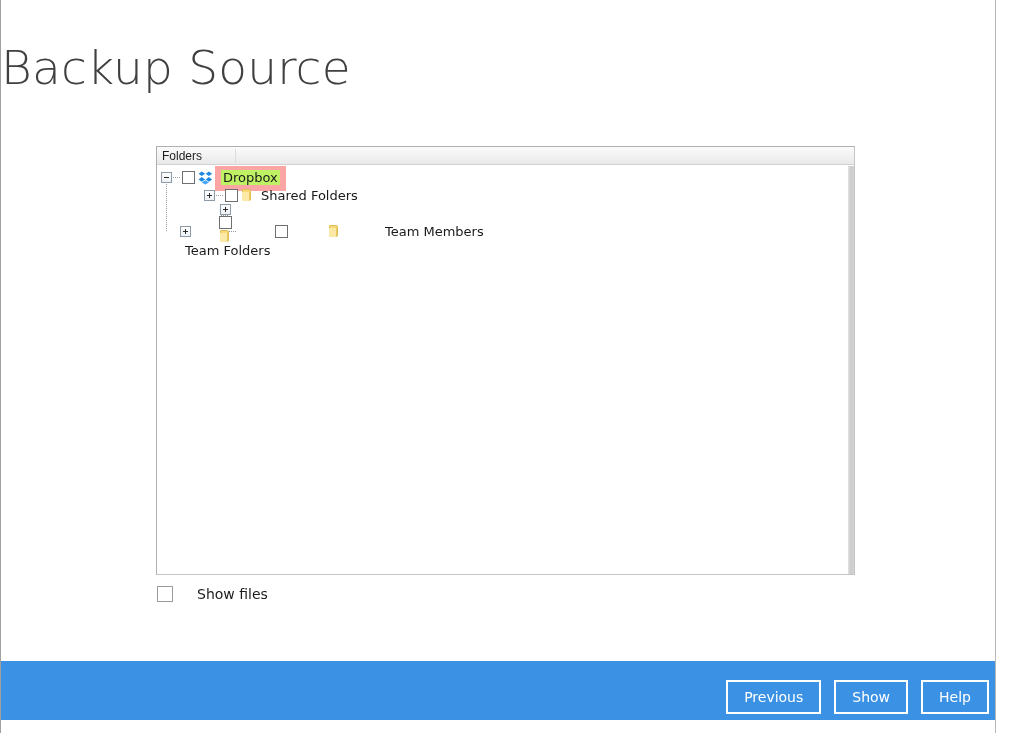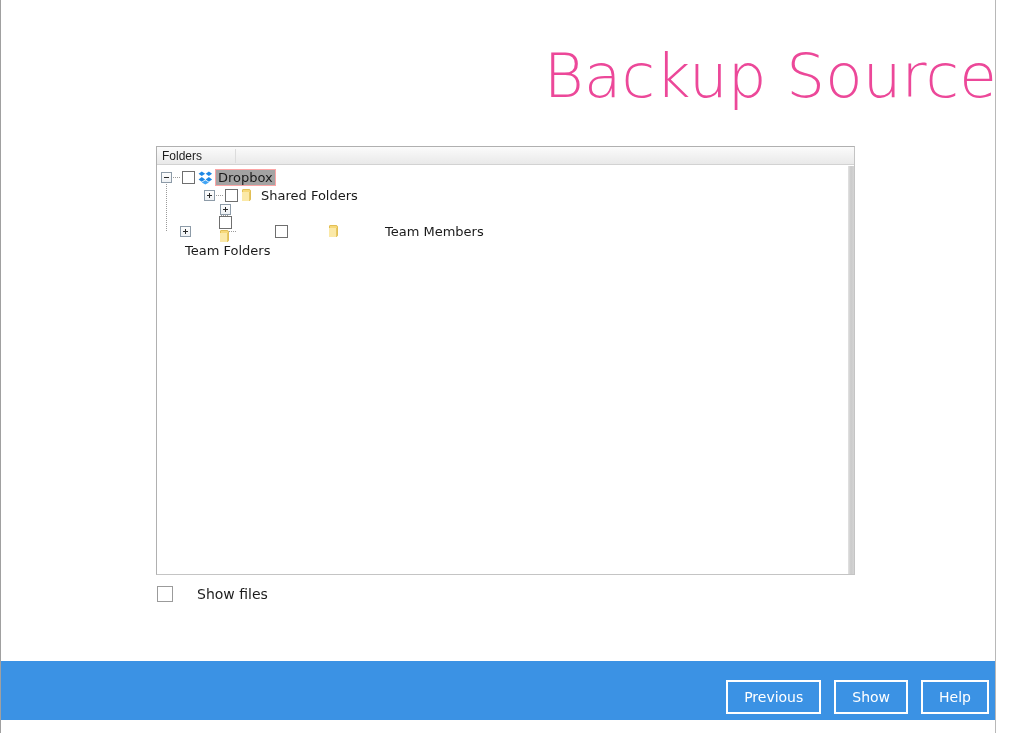--- a/index.html
+++ b/index.html
@@ -29,24 +29,24 @@
     left: 996px; top: 0;
     width: 14px; height: 733px;
     background: #ffffff;
   }
 
   
   .page-title {
     position: absolute;
     left: 0; top: 40px;
     width: 996px;
-    text-align: right;
-    font-size: 61px;
+    text-align: left;
+    font-size: 47px;
     font-weight: 300;
-    color: #ec4899;
+    color: #404040;
     letter-spacing: 0.2px;
     white-space: nowrap;
     font-family: "DejaVu Sans", sans-serif;
   }
 
   
   .tree-panel {
     position: absolute;
     left: 155px; top: 146px;
     width: 699px; height: 429px;
@@ -192,22 +192,22 @@
   .tree-label {
     margin-left: 5px;
     font-size: 13px;
     color: #1a1a1a;
     line-height: 15px;
     font-family: "DejaVu Sans", sans-serif;
   }
   .tree-label.focused {
     margin-left: 2px;
     padding: 0 2px;
-    border: 1px solid #fca5a5;
-    background: #a3a3a3;
+    border: 6px solid #fca5a5;
+    background: #bef264;
   }
 
   
   .showfiles-row {
     position: absolute;
     left: 156px; top: 586px;
     display: flex;
     align-items: center;
   }
   .showfiles-box {

